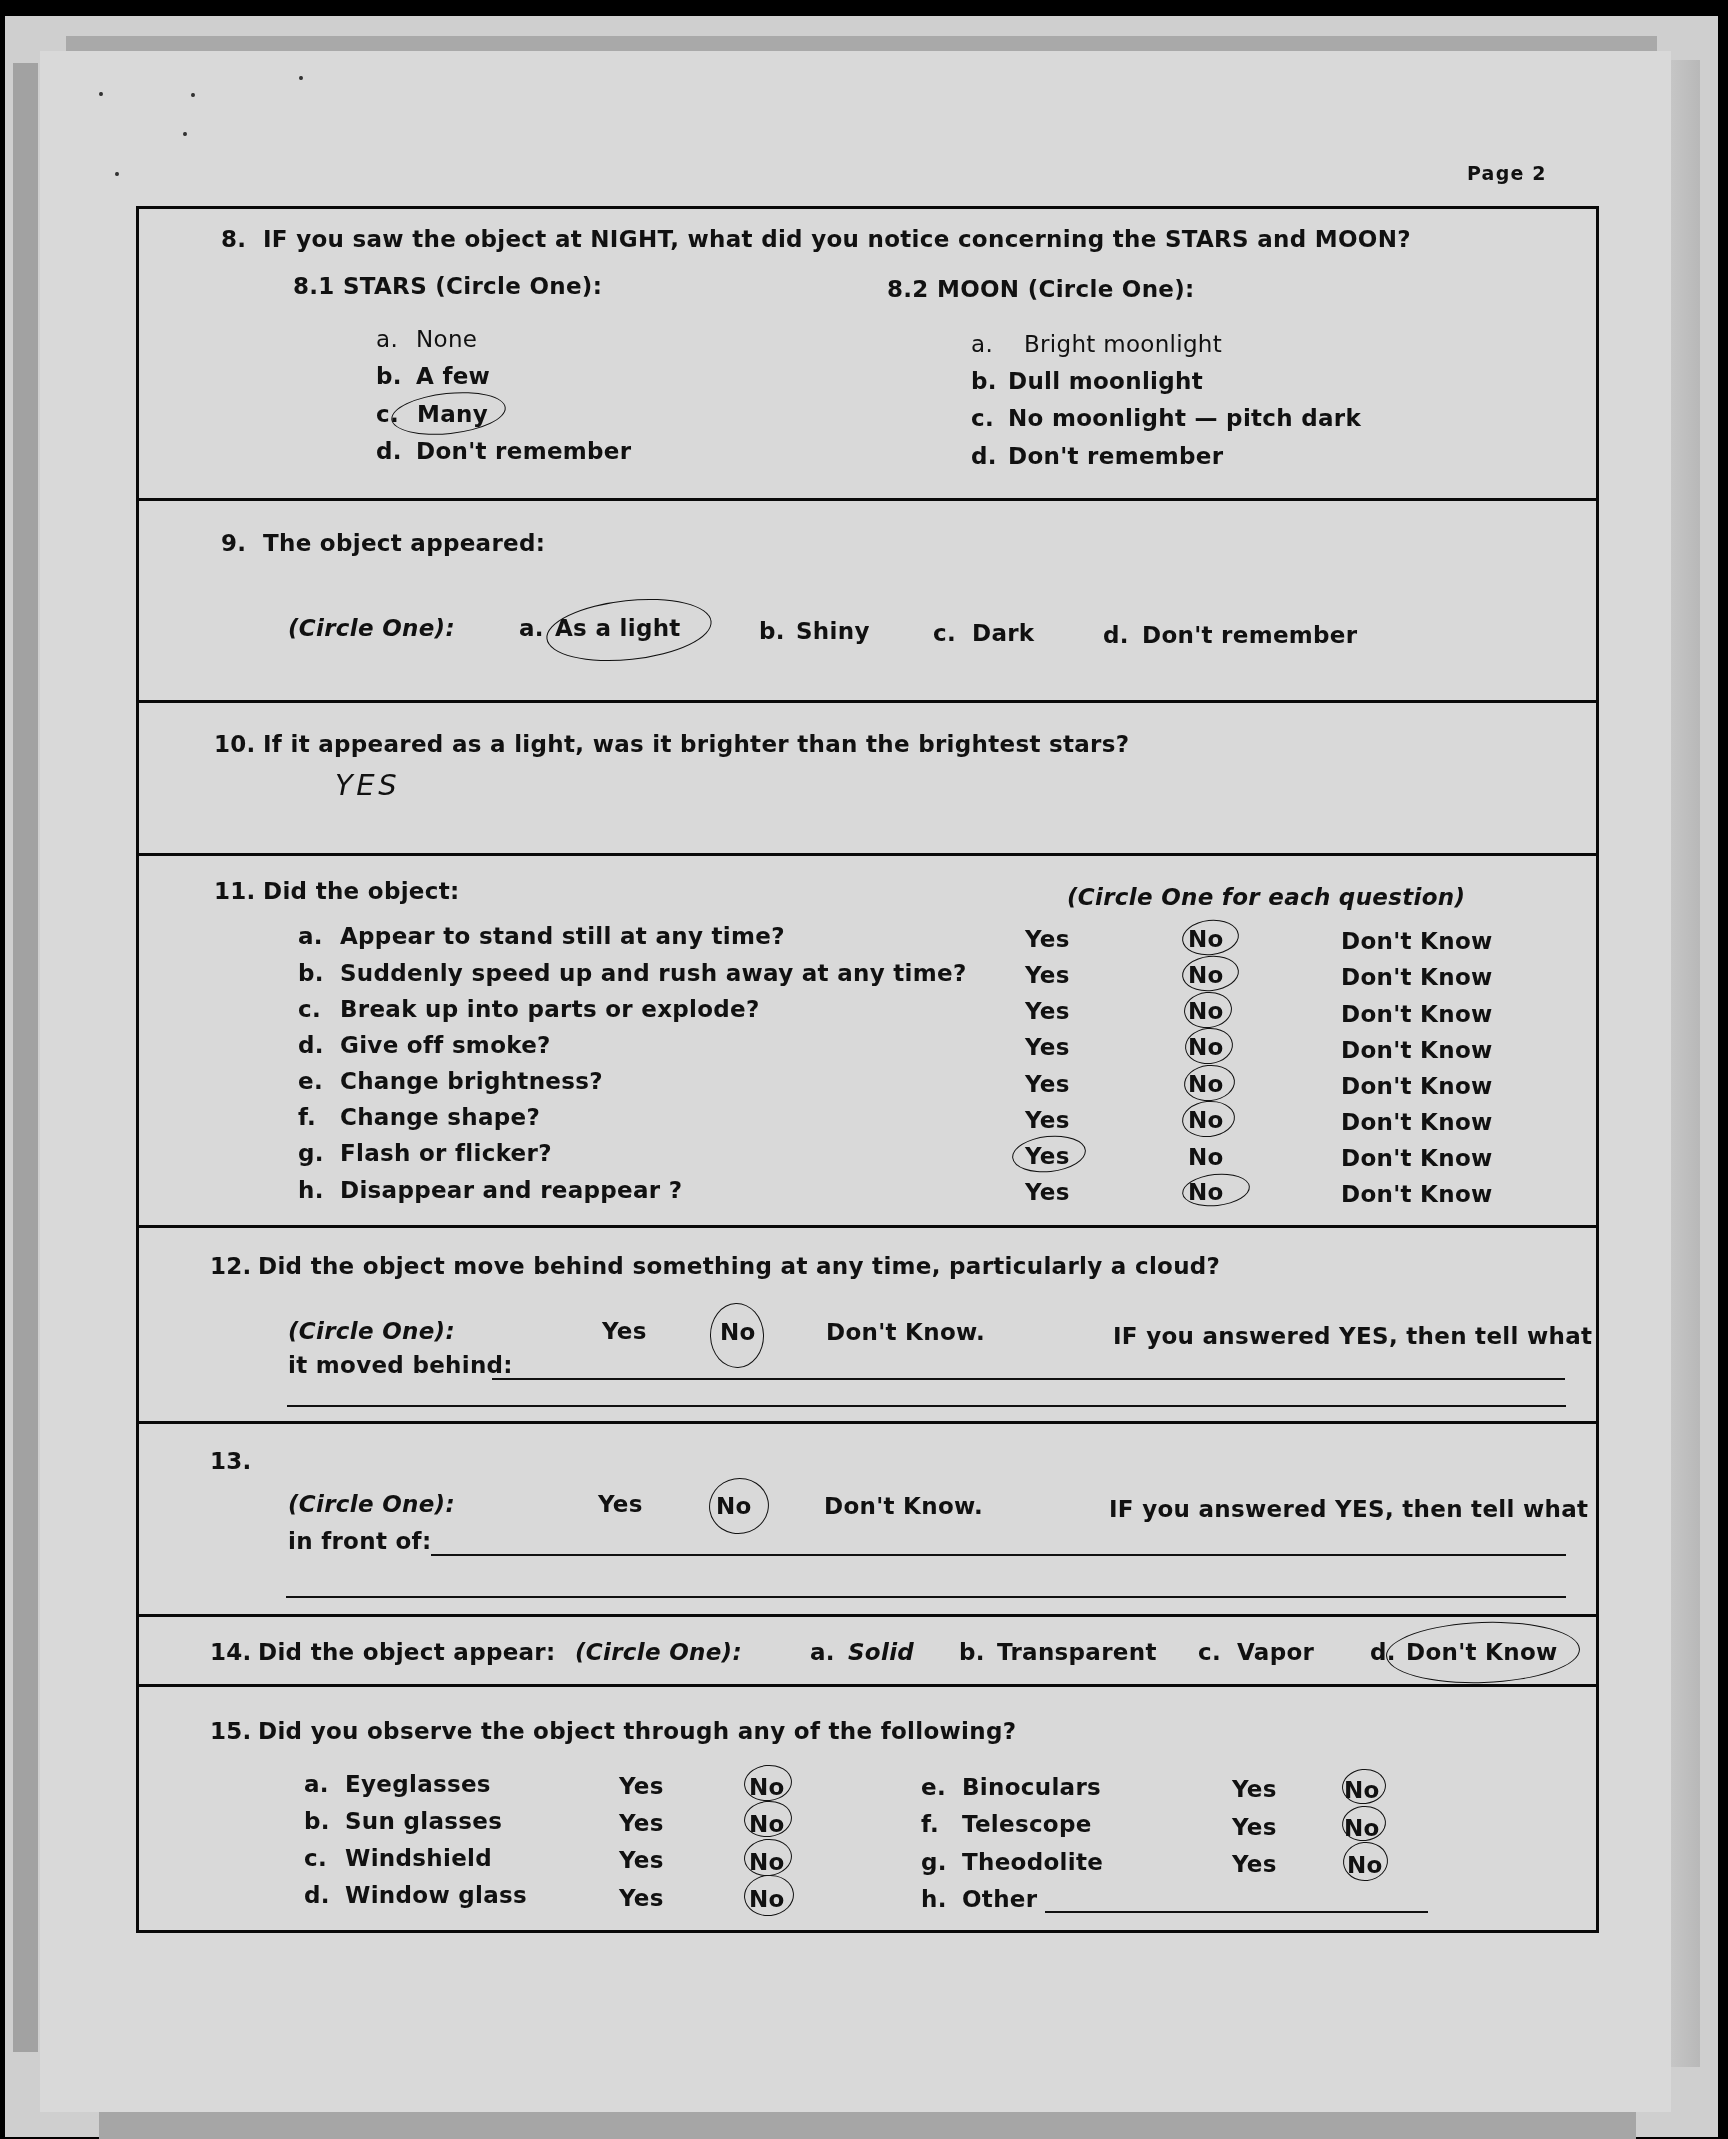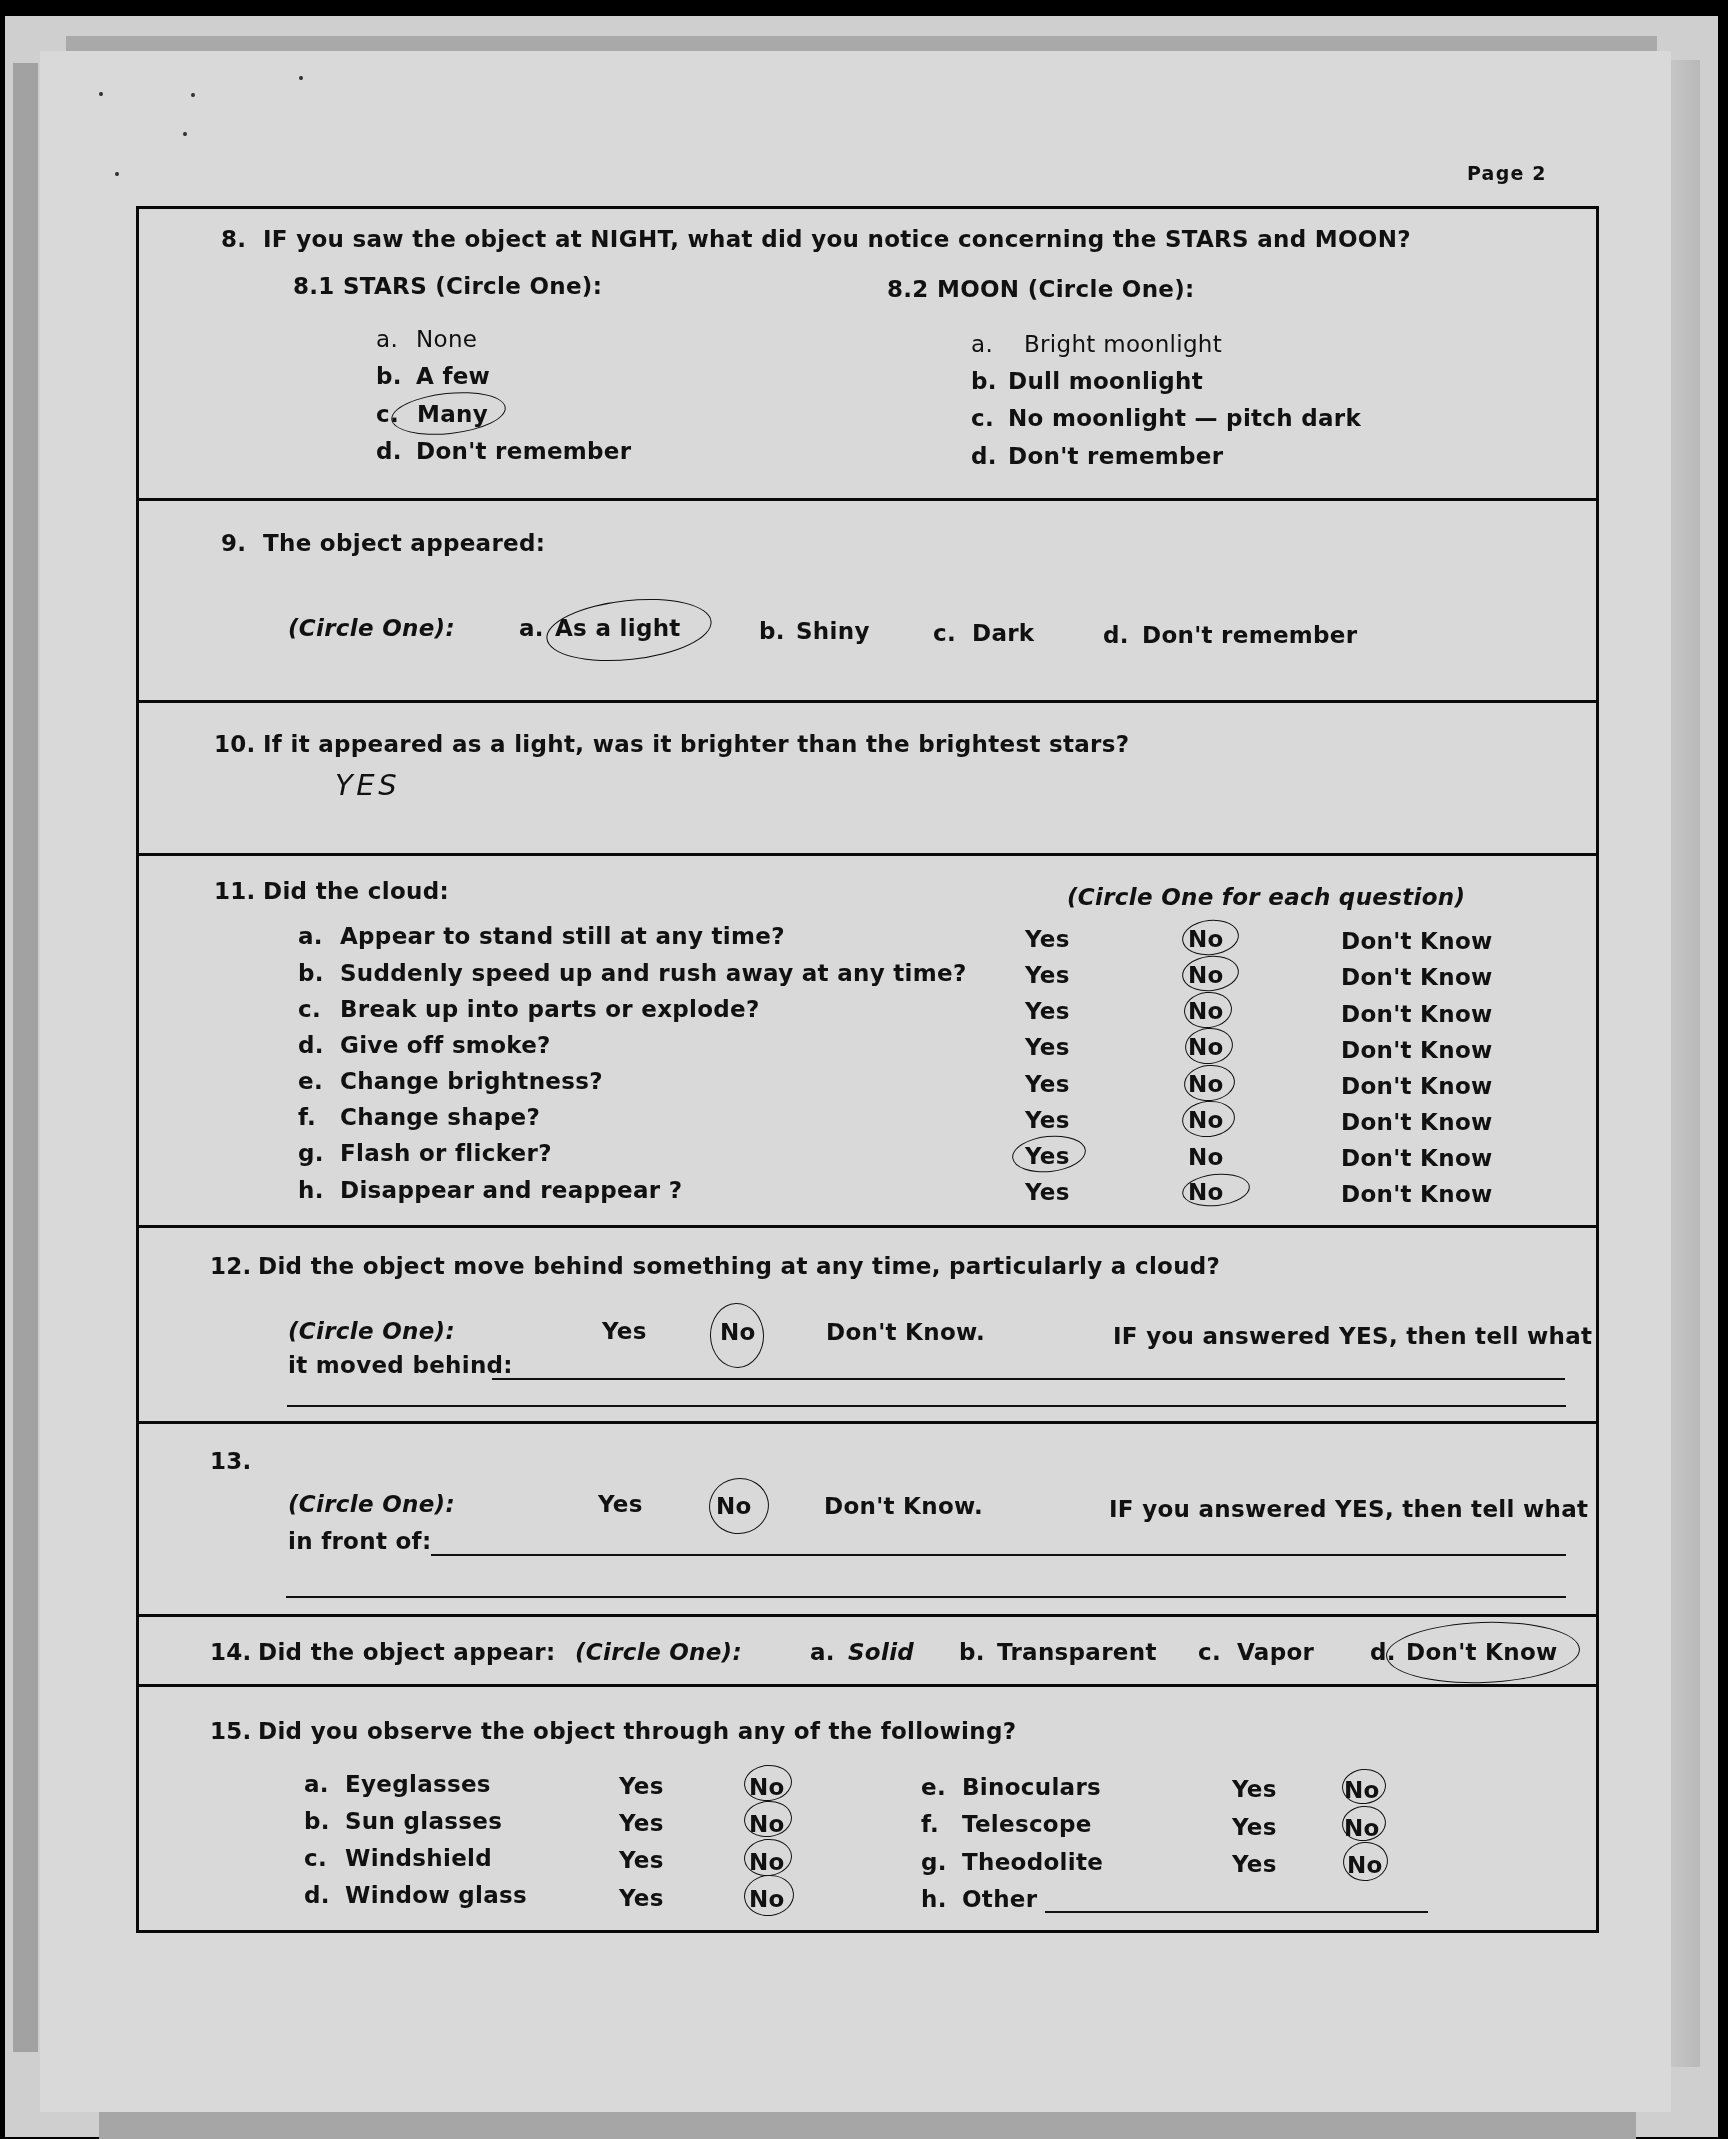--- a/index.html
+++ b/index.html
@@ -155,21 +155,21 @@
   </div>
 
   <div class="section" style="top:494px; height:153px;">
     <span class="t" style="left:75px; top:28px;">10.</span>
     <span class="t" style="left:124px; top:28px;">If it appeared as a light, was it brighter than the brightest stars?</span>
     <span class="hand" style="left:196px; top:65px;">YES</span>
   </div>
 
   <div class="section" style="top:647px; height:372px;">
     <span class="t" style="left:75px; top:22px;">11.</span>
-    <span class="t" style="left:124px; top:22px;">Did the cloud:</span>
+    <span class="t" style="left:124px; top:22px;">Did the object:</span>
     <span class="t i" style="left:928px; top:28px;">(Circle One for each question)</span>
 
     <div>
       <span class="t" style="left:159px; top:67px;">a.</span>
       <span class="t" style="left:201px; top:67px;">Appear to stand still at any time?</span>
       <span class="t" style="left:886px; top:70px;">Yes</span>
       <span class="t" style="left:1049px; top:70px;">No</span>
       <span class="circle" style="left:1043px; top:64px; width:55px; height:33px;"></span>
       <span class="t" style="left:1202px; top:72px;">Don't Know</span>
     </div>

